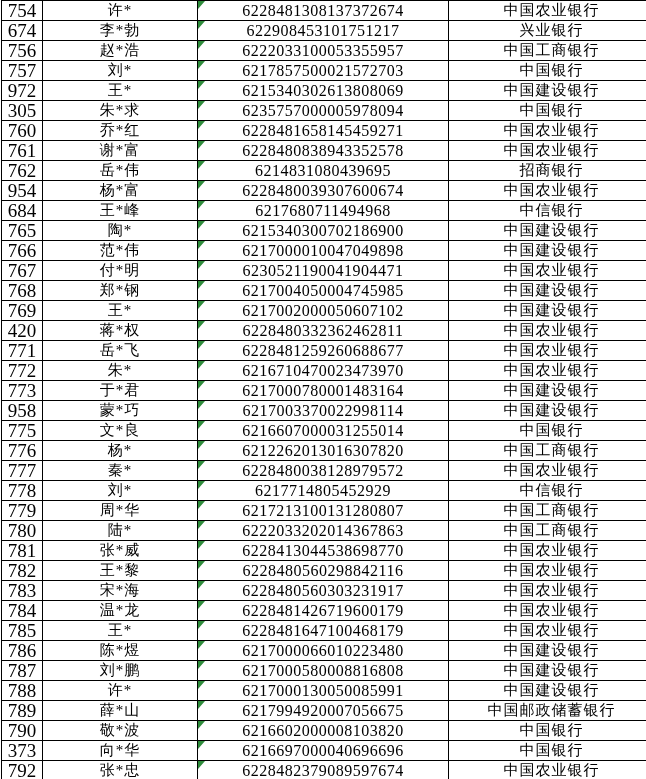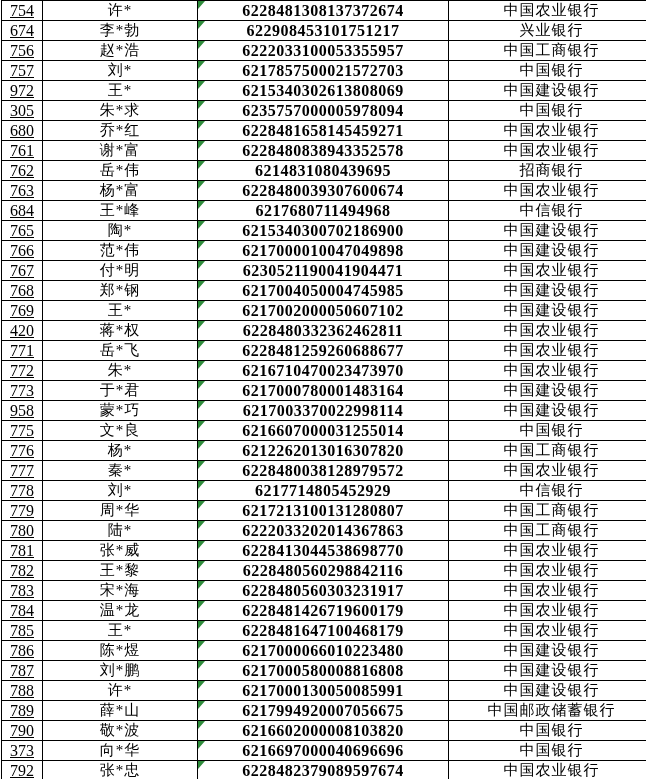--- a/index.html
+++ b/index.html
@@ -27,23 +27,23 @@
   table.grid td {
     border: 1px solid #000000;
     height: 19px;
     padding: 0 2px;
     text-align: center;
     vertical-align: middle;
     white-space: nowrap;
     overflow: hidden;
     line-height: 19px;
   }
-  td.col-no   { width: 36px;  font-size: 16px; text-decoration: underline; }
+  td.col-no   { width: 36px;  font-size: 19px; }
   td.col-name { width: 150px; font-size: 15px; letter-spacing: 1px; }
-  td.col-card { width: 246px; font-size: 16px; position: relative; letter-spacing: 0.5px; font-weight: bold; }
+  td.col-card { width: 246px; font-size: 16px; position: relative; letter-spacing: 0.5px; }
   td.col-bank { width: 201px; font-size: 15px; letter-spacing: 1px; }
   .tri {
     position: absolute;
     top: 0;
     left: 0;
     width: 0;
     height: 0;
     border-top: 8px solid var(--indicator, #2e8b3b);
     border-right: 7px solid transparent;
   }
@@ -108,21 +108,21 @@
     <td class="col-no">305</td>
     <td class="col-name">朱*求</td>
     <td class="col-card">
       <span class="tri"></span>
       <span>6235757000005978094</span>
     </td>
     <td class="col-bank">中国银行</td>
   </tr>
 
   <tr>
-    <td class="col-no">680</td>
+    <td class="col-no">760</td>
     <td class="col-name">乔*红</td>
     <td class="col-card">
       <span class="tri"></span>
       <span>6228481658145459271</span>
     </td>
     <td class="col-bank">中国农业银行</td>
   </tr>
 
   <tr>
     <td class="col-no">761</td>
@@ -138,21 +138,21 @@
     <td class="col-no">762</td>
     <td class="col-name">岳*伟</td>
     <td class="col-card">
       <span class="tri"></span>
       <span>6214831080439695</span>
     </td>
     <td class="col-bank">招商银行</td>
   </tr>
 
   <tr>
-    <td class="col-no">763</td>
+    <td class="col-no">954</td>
     <td class="col-name">杨*富</td>
     <td class="col-card">
       <span class="tri"></span>
       <span>6228480039307600674</span>
     </td>
     <td class="col-bank">中国农业银行</td>
   </tr>
 
   <tr>
     <td class="col-no">684</td>

